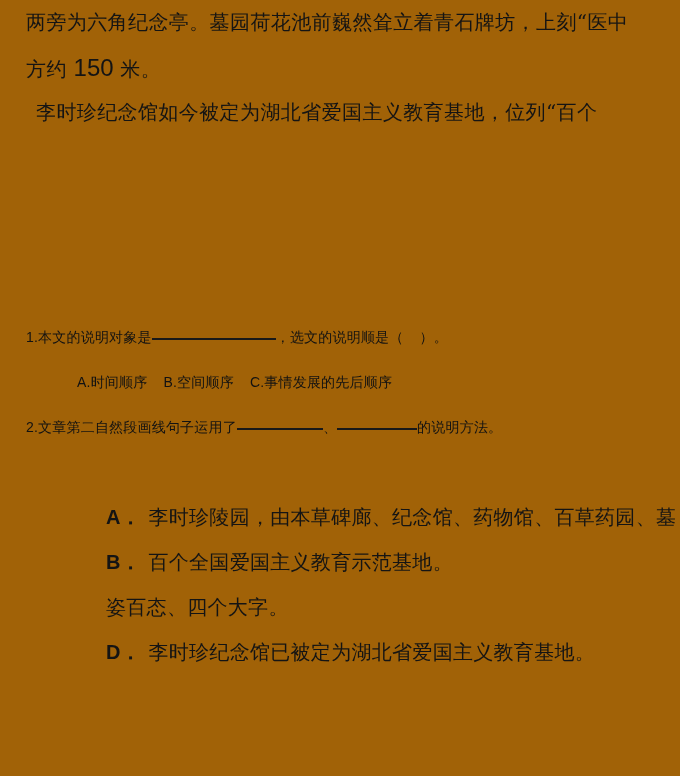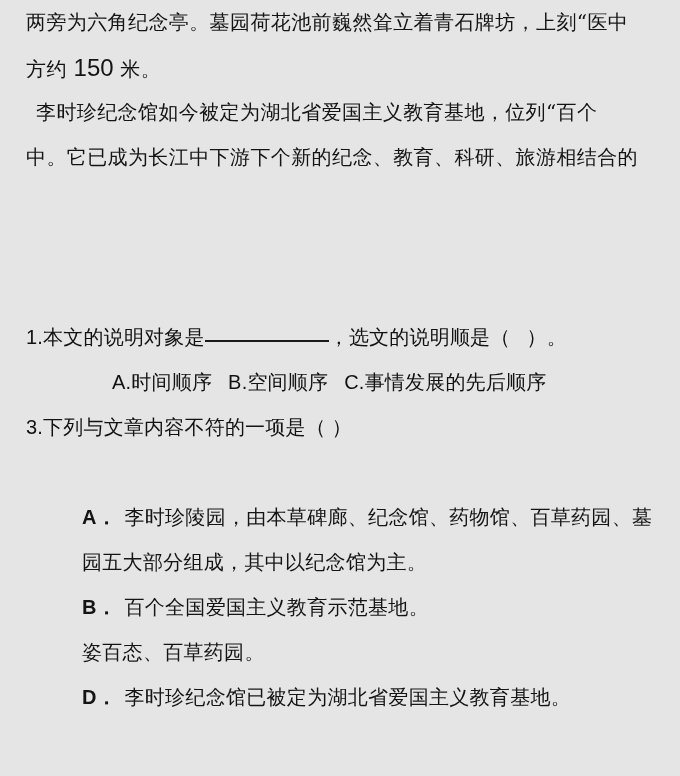--- a/index.html
+++ b/index.html
@@ -12,21 +12,21 @@
     background: #ffffff;
     font-family: "DejaVu Serif", serif;
     color: #111111;
     overflow: hidden;
   }
 
   .page {
     position: relative;
     width: 680px;
     height: 776px;
-    background: #e5e5e5;
+    background: #a16207;
     box-sizing: border-box;
     padding: 0;
   }
 
   
   .passage {
     position: absolute;
     left: 0;
     top: 0;
     width: 680px;
@@ -53,31 +53,31 @@
 
   
   .questions {
     position: absolute;
     left: 0;
     top: 315px;
     width: 680px;
   }
   .q-line {
     font-family: "Liberation Sans", "DejaVu Sans", sans-serif;
-    font-size: 20px;
+    font-size: 14px;
     line-height: 45px;
     height: 45px;
     color: #121212;
     white-space: nowrap;
     padding-left: 26px;
     box-sizing: border-box;
     letter-spacing: 0.2px;
   }
   .q-line.opts {
-    padding-left: 112px;
+    padding-left: 77px;
     letter-spacing: 0.2px;
   }
   .q-line .qmark {
     font-family: "Liberation Sans", sans-serif;
   }
   .blank {
     display: inline-block;
     border-bottom: 2px solid #191919;
     vertical-align: 2px;
     height: 17px;
@@ -87,20 +87,21 @@
   .blank.b3 { width: 80px; }
 
   .opt-sep { display: inline-block; width: 16px; }
 
   
   .choices {
     position: absolute;
     left: 0;
     top: 495px;
     width: 585px;
+    padding-left: 24px;
   }
   .c-line {
     font-family: "DejaVu Serif", "Liberation Serif", serif;
     font-size: 20px;
     line-height: 45px;
     height: 45px;
     color: #141414;
     white-space: nowrap;
     padding-left: 82px;
     box-sizing: border-box;
@@ -123,50 +124,48 @@
 <div class="page">
 
   <div class="passage">
 
     <div class="p-line">两旁为六角纪念亭。墓园荷花池前巍然耸立着青石牌坊，上刻“医中</div>
     <div class="p-line">
       <span>方约 </span><span class="num">150</span><span> 米。</span>
     </div>
 
     <div class="p-line indent">李时珍纪念馆如今被定为湖北省爱国主义教育基地，位列“百个</div>
-    <div class="p-line">中。它已成为长江中下游下个新的纪念、教育、科研、旅游相结合的</div>
   </div>
 
   <div class="questions">
 
     <div class="q-line">
       <span class="qmark">1.</span><span>本文的说明对象是</span><span class="blank b1"></span><span>，选文的说明顺是（</span><span class="opt-sep"></span><span>）。</span>
     </div>
 
     <div class="q-line opts">
       <span>A.</span><span>时间顺序</span><span class="opt-sep"></span><span>B.</span><span>空间顺序</span><span class="opt-sep"></span><span>C.</span><span>事情发展的先后顺序</span>
     </div>
 
+    <div class="q-line">
+      <span class="qmark">2.</span><span>文章第二自然段画线句子运用了</span><span class="blank b2"></span><span>、</span><span class="blank b3"></span><span>的说明方法。</span>
+    </div>
 
-    <div class="q-line">
-      <span class="qmark">3.</span><span>下列与文章内容不符的一项是（  ）</span>
-    </div>
   </div>
 
   <div class="choices">
 
     <div class="c-line">
       <span class="letter">A．</span><span>李时珍陵园，由本草碑廊、纪念馆、药物馆、百草药园、墓</span>
     </div>
-    <div class="c-line cont">园五大部分组成，其中以纪念馆为主。</div>
 
     <div class="c-line">
       <span class="letter">B．</span><span>百个全国爱国主义教育示范基地。</span>
     </div>
 
-    <div class="c-line cont">姿百态、百草药园。</div>
+    <div class="c-line cont">姿百态、四个大字。</div>
 
     <div class="c-line">
       <span class="letter">D．</span><span>李时珍纪念馆已被定为湖北省爱国主义教育基地。</span>
     </div>
   </div>
 
 </div>
 
 </body></html>

